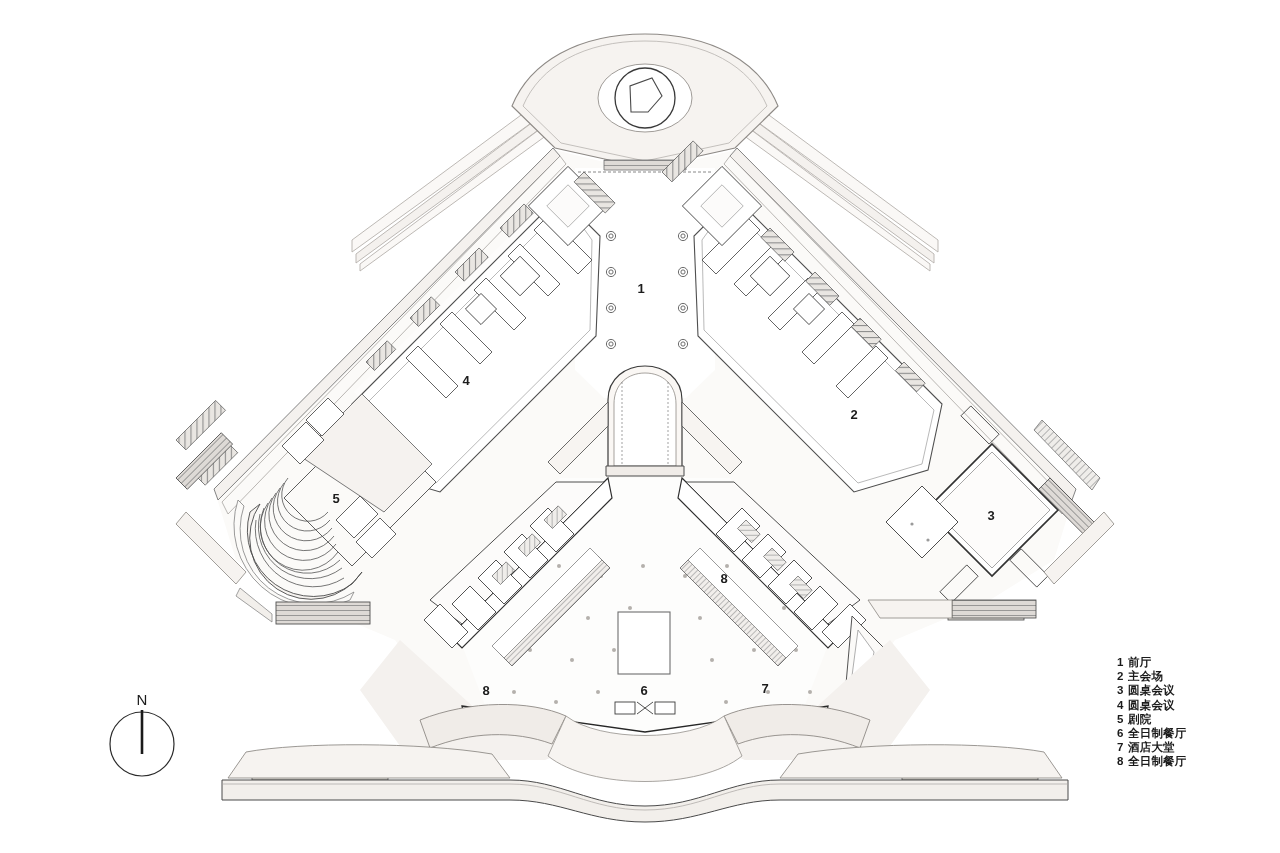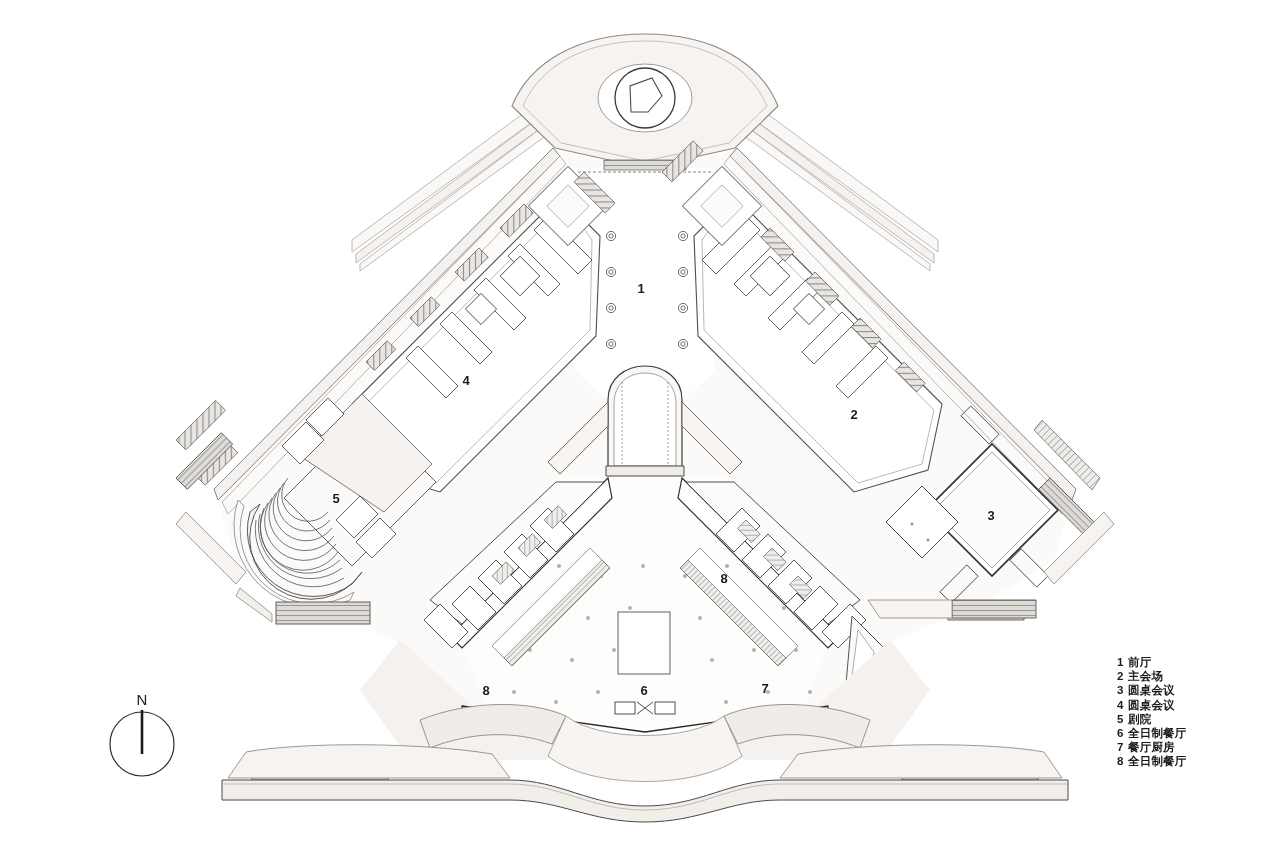--- a/index.html
+++ b/index.html
@@ -423,20 +423,20 @@
   <div class="legend-row">
     <span class="legend-num">4</span><span>圆桌会议</span>
   </div>
   <div class="legend-row">
     <span class="legend-num">5</span><span>剧院</span>
   </div>
   <div class="legend-row">
     <span class="legend-num">6</span><span>全日制餐厅</span>
   </div>
   <div class="legend-row">
-    <span class="legend-num">7</span><span>餐厅厨房</span>
+    <span class="legend-num">7</span><span>酒店大堂</span>
   </div>
   <div class="legend-row">
     <span class="legend-num">8</span><span>全日制餐厅</span>
   </div>
 </div>
 
 </div>
 
 </body></html>

